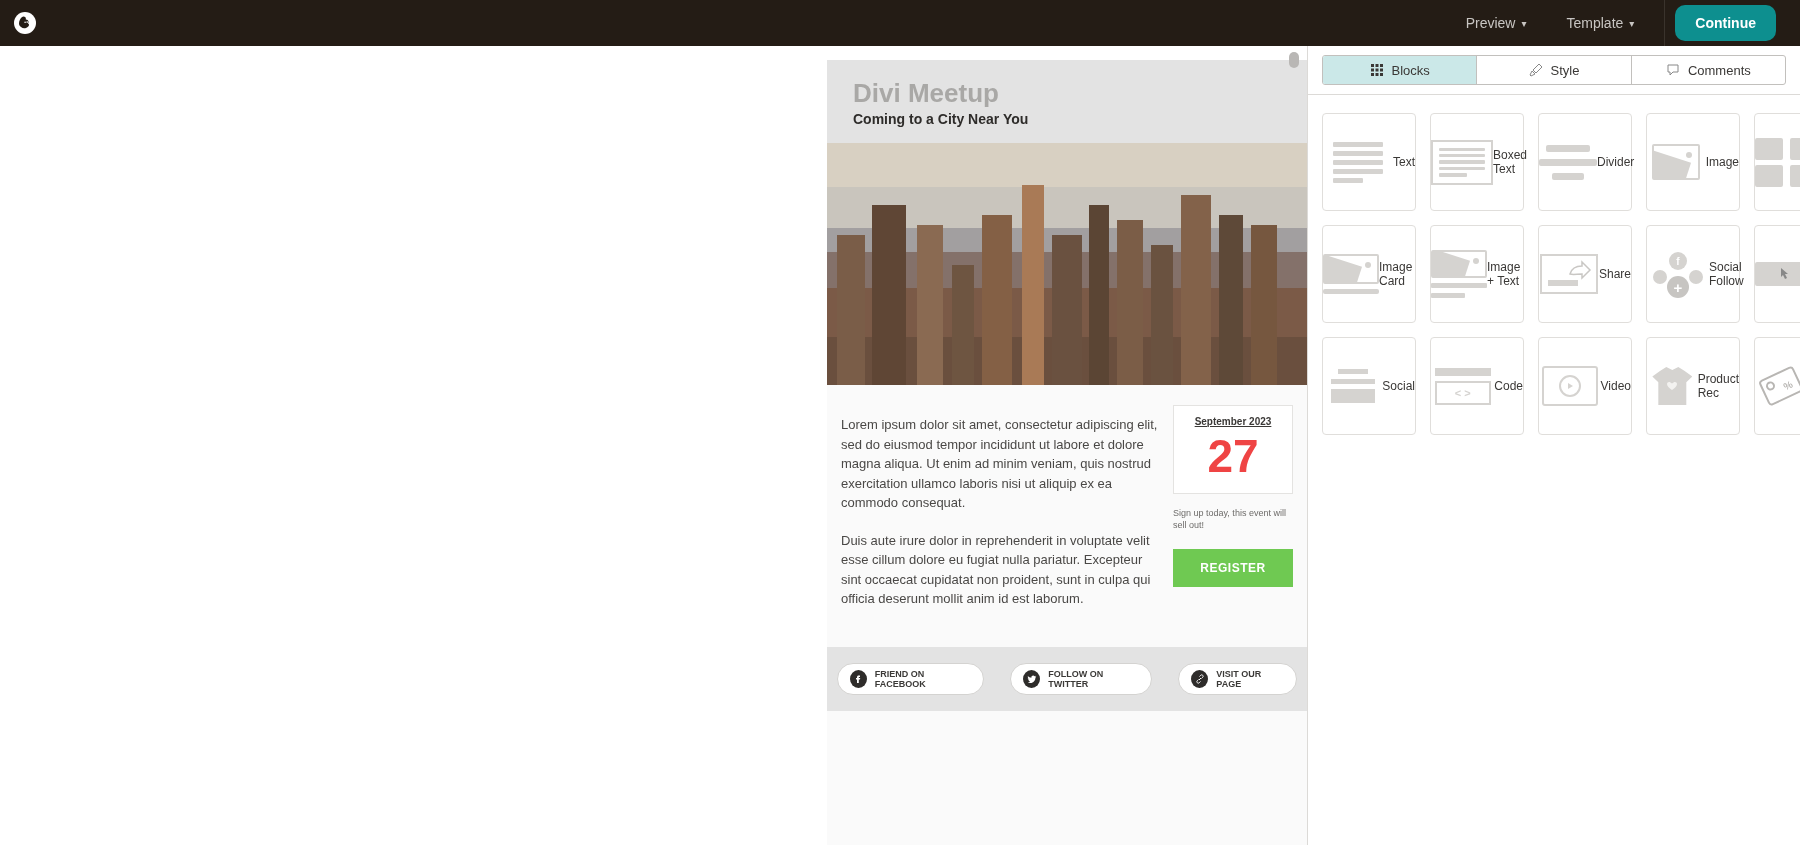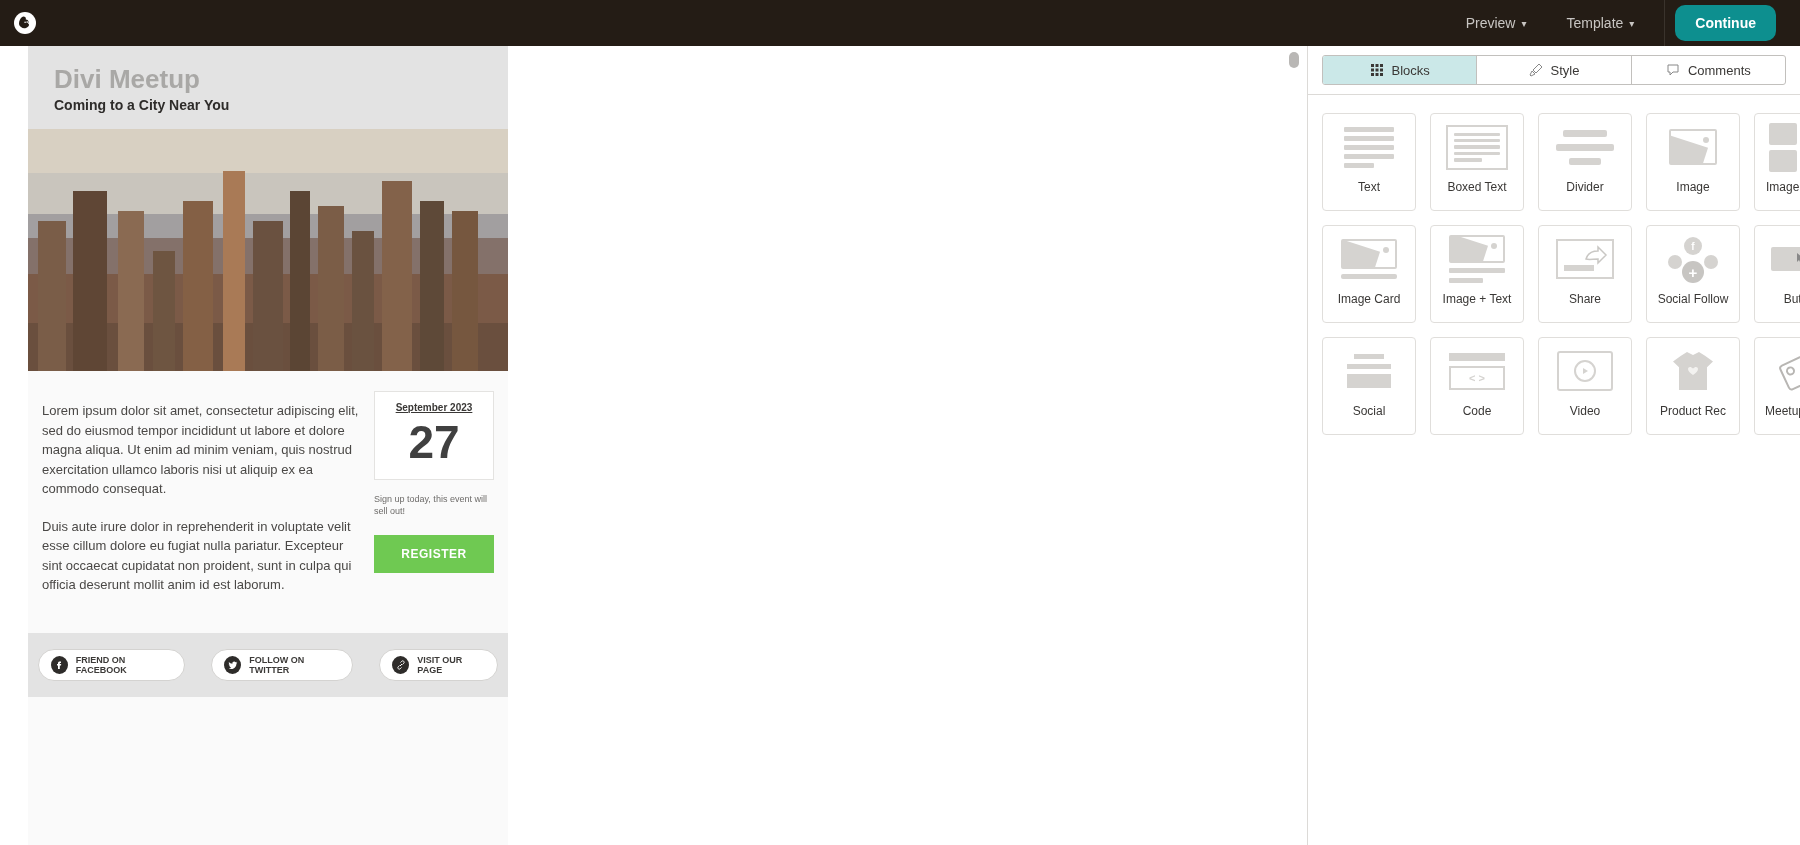--- a/index.html
+++ b/index.html
@@ -8,21 +8,21 @@
 
 .topbar { height:46px; background:#241c15; display:flex; align-items:center; }
 .logo { width:50px; height:46px; display:flex; align-items:center; justify-content:center; }
 .topbar-fill { flex:1; }
 .topbar-link { color:#c8c5c2; font-size:14px; padding:0 20px; display:flex; align-items:center; gap:6px; cursor:pointer; height:46px; }
 .topbar-divider { width:1px; height:46px; background:#3a332c; margin:0 10px; }
 .btn-continue { background:#0d8f8f; color:#fff; border:none; padding:10px 20px; font-size:14px; font-weight:600; border-radius:10px; cursor:pointer; margin-right:24px; }
 
 
 .main { display:flex; height:calc(845px - 46px); }
-.canvas { flex:1; background:#fff; position:relative; display:flex; justify-content:flex-start; overflow:hidden;margin-left:28px; }
+.canvas { flex:1; background:#fff; position:relative; display:flex; justify-content:flex-end; padding-top:14px; overflow:hidden;margin-left:28px; }
 .canvas-scroll { position:absolute; right:8px; top:6px; bottom:6px; width:10px; }
 .canvas-scroll-thumb { position:absolute; top:0; width:10px; height:16px; background:#b9b7b5; border-radius:5px; }
 
 .email { width:480px; background:#fafafa; }
 .email-header { background:#e3e3e3; padding:18px 26px 16px; }
 .email-title { color:#a9a8a6; font-size:26px; font-weight:700; }
 .email-sub { color:#2e2c2a; font-size:14px; font-weight:700; margin-top:2px; }
 .email-hero {
   height:242px;
   background:
@@ -50,39 +50,39 @@
 .hero-b.b11{ left:354px; width:30px; height:190px; background:#83624a; }
 .hero-b.b12{ left:392px; width:24px; height:170px; background:#5e4938; }
 .hero-b.b13{ left:424px; width:26px; height:160px; background:#76573f; }
 
 .email-body { background:#fafafa; padding:20px 14px 20px 14px; display:flex; gap:14px; }
 .email-text { flex:1; color:#4a4846; font-size:13px; line-height:1.5; padding:10px 0 0 0; }
 .email-text p { margin-bottom:18px; }
 .email-right { width:120px; }
 .date-box { background:#fff; border:1px solid #e4e3e1; text-align:center; padding:10px 4px 14px; }
 .date-month { font-size:10px; font-weight:700; color:#3a3836;text-decoration:underline; }
-.date-day { font-size:46px; font-weight:800; color:#404040; line-height:1; margin-top:6px; }
+.date-day { font-size:46px; font-weight:800; color:#ef4444; line-height:1; margin-top:6px; }
 .signup-note { font-size:9px; color:#6e6c6a; margin-top:14px; line-height:1.3; }
 .btn-register { width:100%; background:#6fc952; border:none; color:#fff; font-size:12px; font-weight:700; padding:12px 0; margin-top:18px; cursor:pointer; letter-spacing:.5px; }
 
 .email-footer { background:#e3e3e3; padding:16px 10px 16px; display:flex; justify-content:center; gap:26px; }
 .social-pill { background:#fff; border-radius:16px; border:1px solid #d4d3d1; display:flex; align-items:center; gap:8px; padding:5px 12px; font-size:9px; font-weight:700; color:#3c3a38; cursor:pointer; }
 .social-circle { width:18px; height:18px; border-radius:50%; background:#2e2c2a; display:flex; align-items:center; justify-content:center; }
 
 
 .panel { width:493px; border-left:1px solid #dcdad7; background:#fff; display:flex; flex-direction:column; }
 .tabs { display:flex; border:1px solid #c2c0bd; margin:9px 14px 0; border-radius:3px; overflow:hidden; }
 .tab { flex:1; display:flex; align-items:center; justify-content:center; gap:8px; height:28px; font-size:13px; color:#3a3836; cursor:pointer; border-right:1px solid #c2c0bd; }
 .tab:last-child { border-right:none; }
 .tab.active { background:#cbe8e8; }
 
 .tab-bottom-border { height:1px; background:#dcdad7; margin-top:9px; }
 
 .blocks-grid { padding:18px 10px 18px 14px; display:grid; grid-template-columns:repeat(5, 94px); gap:14px 14px; align-content:start; }
-.block { height:98px; border:1px solid #e0dedb; border-radius:4px; display:flex; flex-direction:column; align-items:center; cursor:grab; background:#fff; }
+.block { height:98px; border:1px solid #e0dedb; border-radius:4px; display:flex; align-items:center; cursor:grab; background:#fff; }
 .block-icon { height:66px; width:100%; display:flex; align-items:center; justify-content:center; }
 .block-label { font-size:12px; color:#3a3836; }
 .ic-lines { width:50px; display:flex; flex-direction:column; gap:4px; }
 .ic-line { height:5px; background:#d5d3d0; border-radius:1px; }
 .ic-line.short { width:60%; }
 .ic-box { width:62px; height:45px; border:2px solid #d5d3d0; padding:6px; display:flex; flex-direction:column; gap:3px; }
 .ic-box .ic-line { height:4px; }
 .ic-div { width:58px; display:flex; flex-direction:column; gap:7px; }
 .ic-div .t { height:7px; background:#d5d3d0; width:75%; align-self:center; border-radius:2px; }
 .ic-div .m { height:7px; background:#d5d3d0; width:100%; border-radius:2px;}

